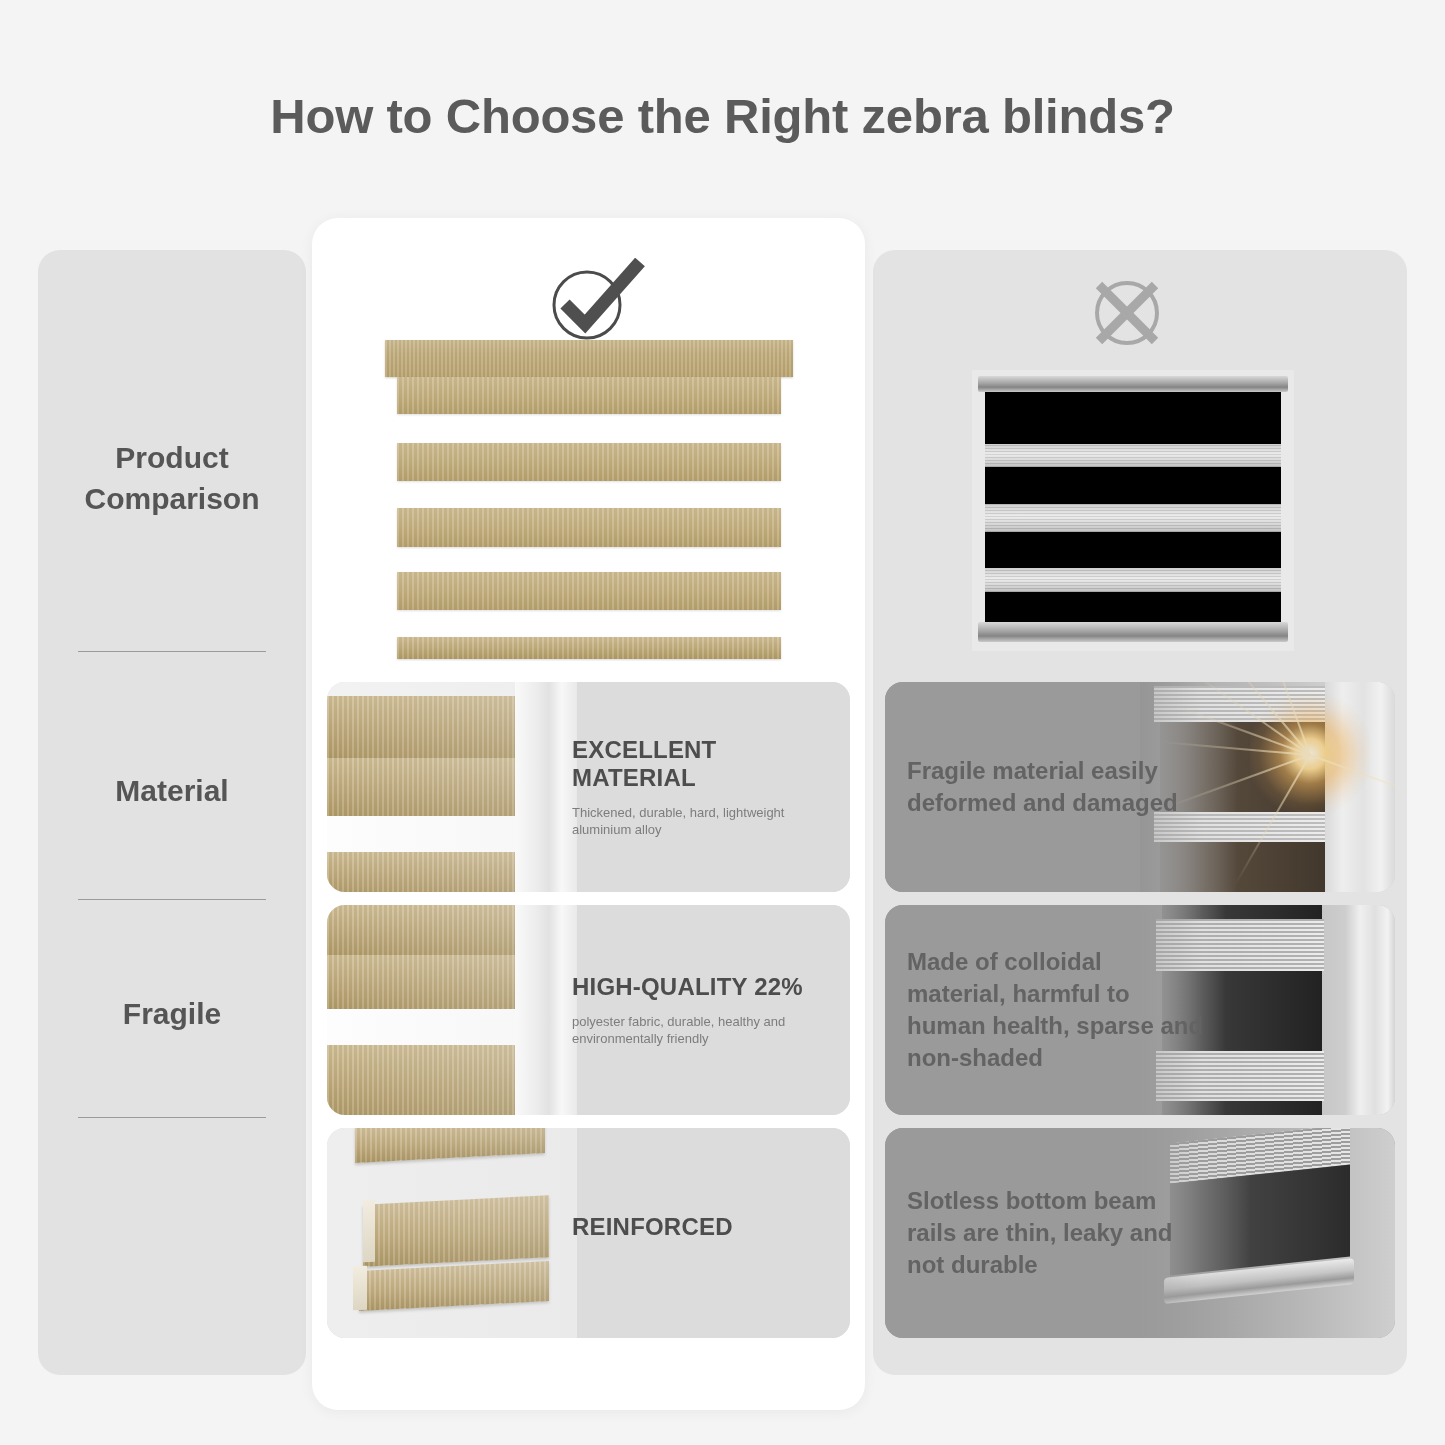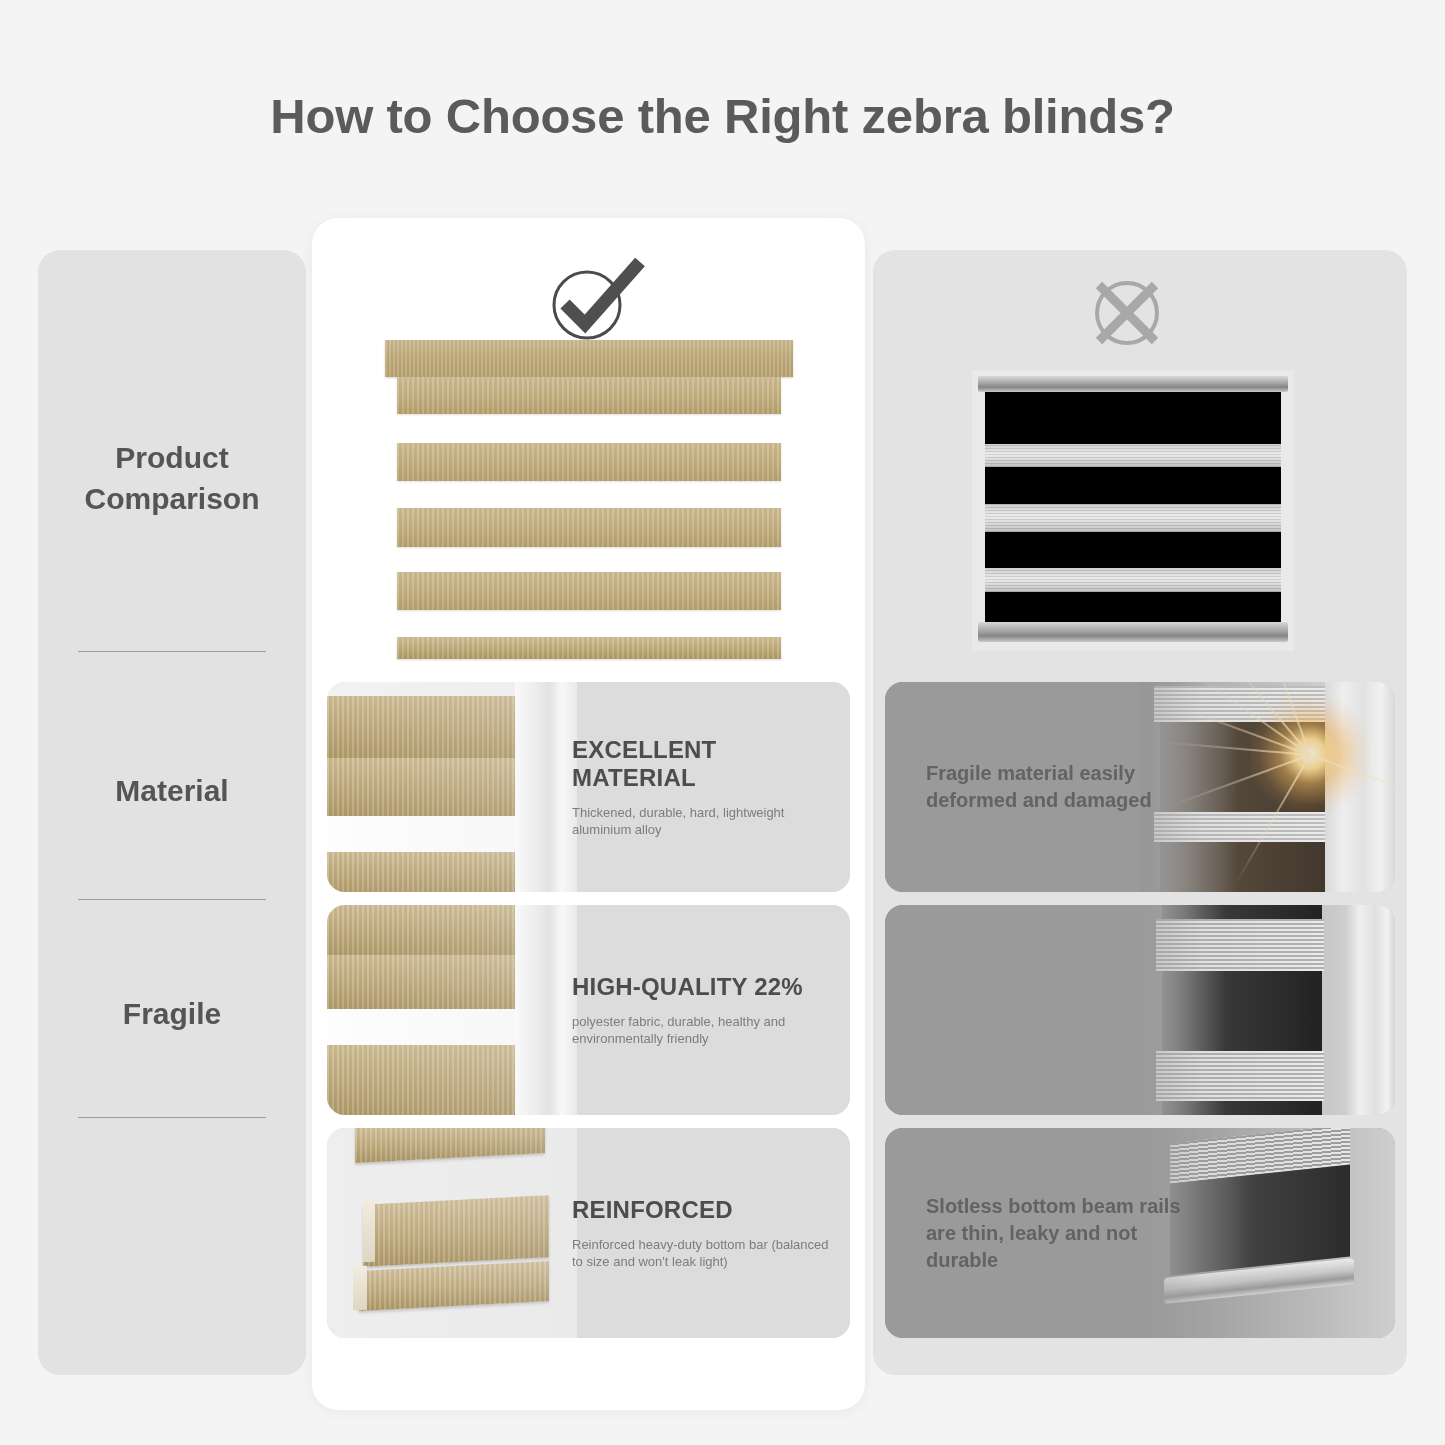--- a/index.html
+++ b/index.html
@@ -212,25 +212,24 @@
     color: #4d4d4d;
     margin-bottom: 12px;
     letter-spacing: 0.2px;
   }
   .fr-sub {
     font-size: 13px;
     color: #7d7d7d;
     line-height: 1.33;
   }
   .fr-neg {
-    font-size: 20px;
+    font-size: 24px;
     font-weight: bold;
     color: #636363;
     line-height: 1.34;
-    margin-left: 19px;
   }
 
   
   .photo {
     position: absolute;
     top: 0;
     height: 100%;
     overflow: hidden;
   }
   .photo.left-side  { left: 0;  width: 250px; }
@@ -436,21 +435,20 @@
       <div class="bar" style="left:28px;top:-6px;width:190px;height:36px;transform:skewY(-3deg)"></div>
       <div class="bar" style="left:36px;top:72px;width:186px;height:62px;transform:skewY(-3deg)"></div>
       <div class="bar" style="left:32px;top:138px;width:190px;height:40px;transform:skewY(-3deg)"></div>
       <div class="cap" style="left:26px;top:138px;width:14px;height:44px;transform:skewY(-3deg)"></div>
       <div class="cap" style="left:36px;top:72px;width:12px;height:62px;transform:skewY(-3deg)"></div>
     </div>
   </div>
   <div class="veil-center"></div>
   <div class="fr-text center">
     <div class="fr-head">REINFORCED</div>
-    <div class="fr-sub">Reinforced heavy-duty bottom bar (balanced to size and won't leak light)</div>
   </div>
 </div>
 
 <div class="feature-row right fr-y0">
   <div class="photo right-side">
     <div class="ph-sun">
       <div class="louvers" style="top:4px;height:36px"></div>
       <div class="darkpanel" style="top:40px;height:90px"></div>
       <div class="louvers" style="top:130px;height:30px"></div>
       <div class="darkpanel" style="top:160px;height:50px"></div>
@@ -478,20 +476,23 @@
     <div class="ph-black">
       <div class="opaque" style="top:0px;height:14px"></div>
       <div class="sheer" style="top:14px;height:52px"></div>
       <div class="opaque" style="top:66px;height:80px"></div>
       <div class="sheer" style="top:146px;height:50px"></div>
       <div class="opaque" style="top:196px;height:14px"></div>
       <div class="frame"></div>
     </div>
   </div>
   <div class="veil"></div>
+  <div class="fr-text right">
+    <div class="fr-neg">Made of colloidal material, harmful to human health, sparse and non-shaded</div>
+  </div>
 </div>
 
 <div class="feature-row right fr-y2">
   <div class="photo right-side">
     <div class="ph-thin">
       <div class="louvers"></div>
       <div class="dark"></div>
       <div class="rail"></div>
     </div>
   </div>

